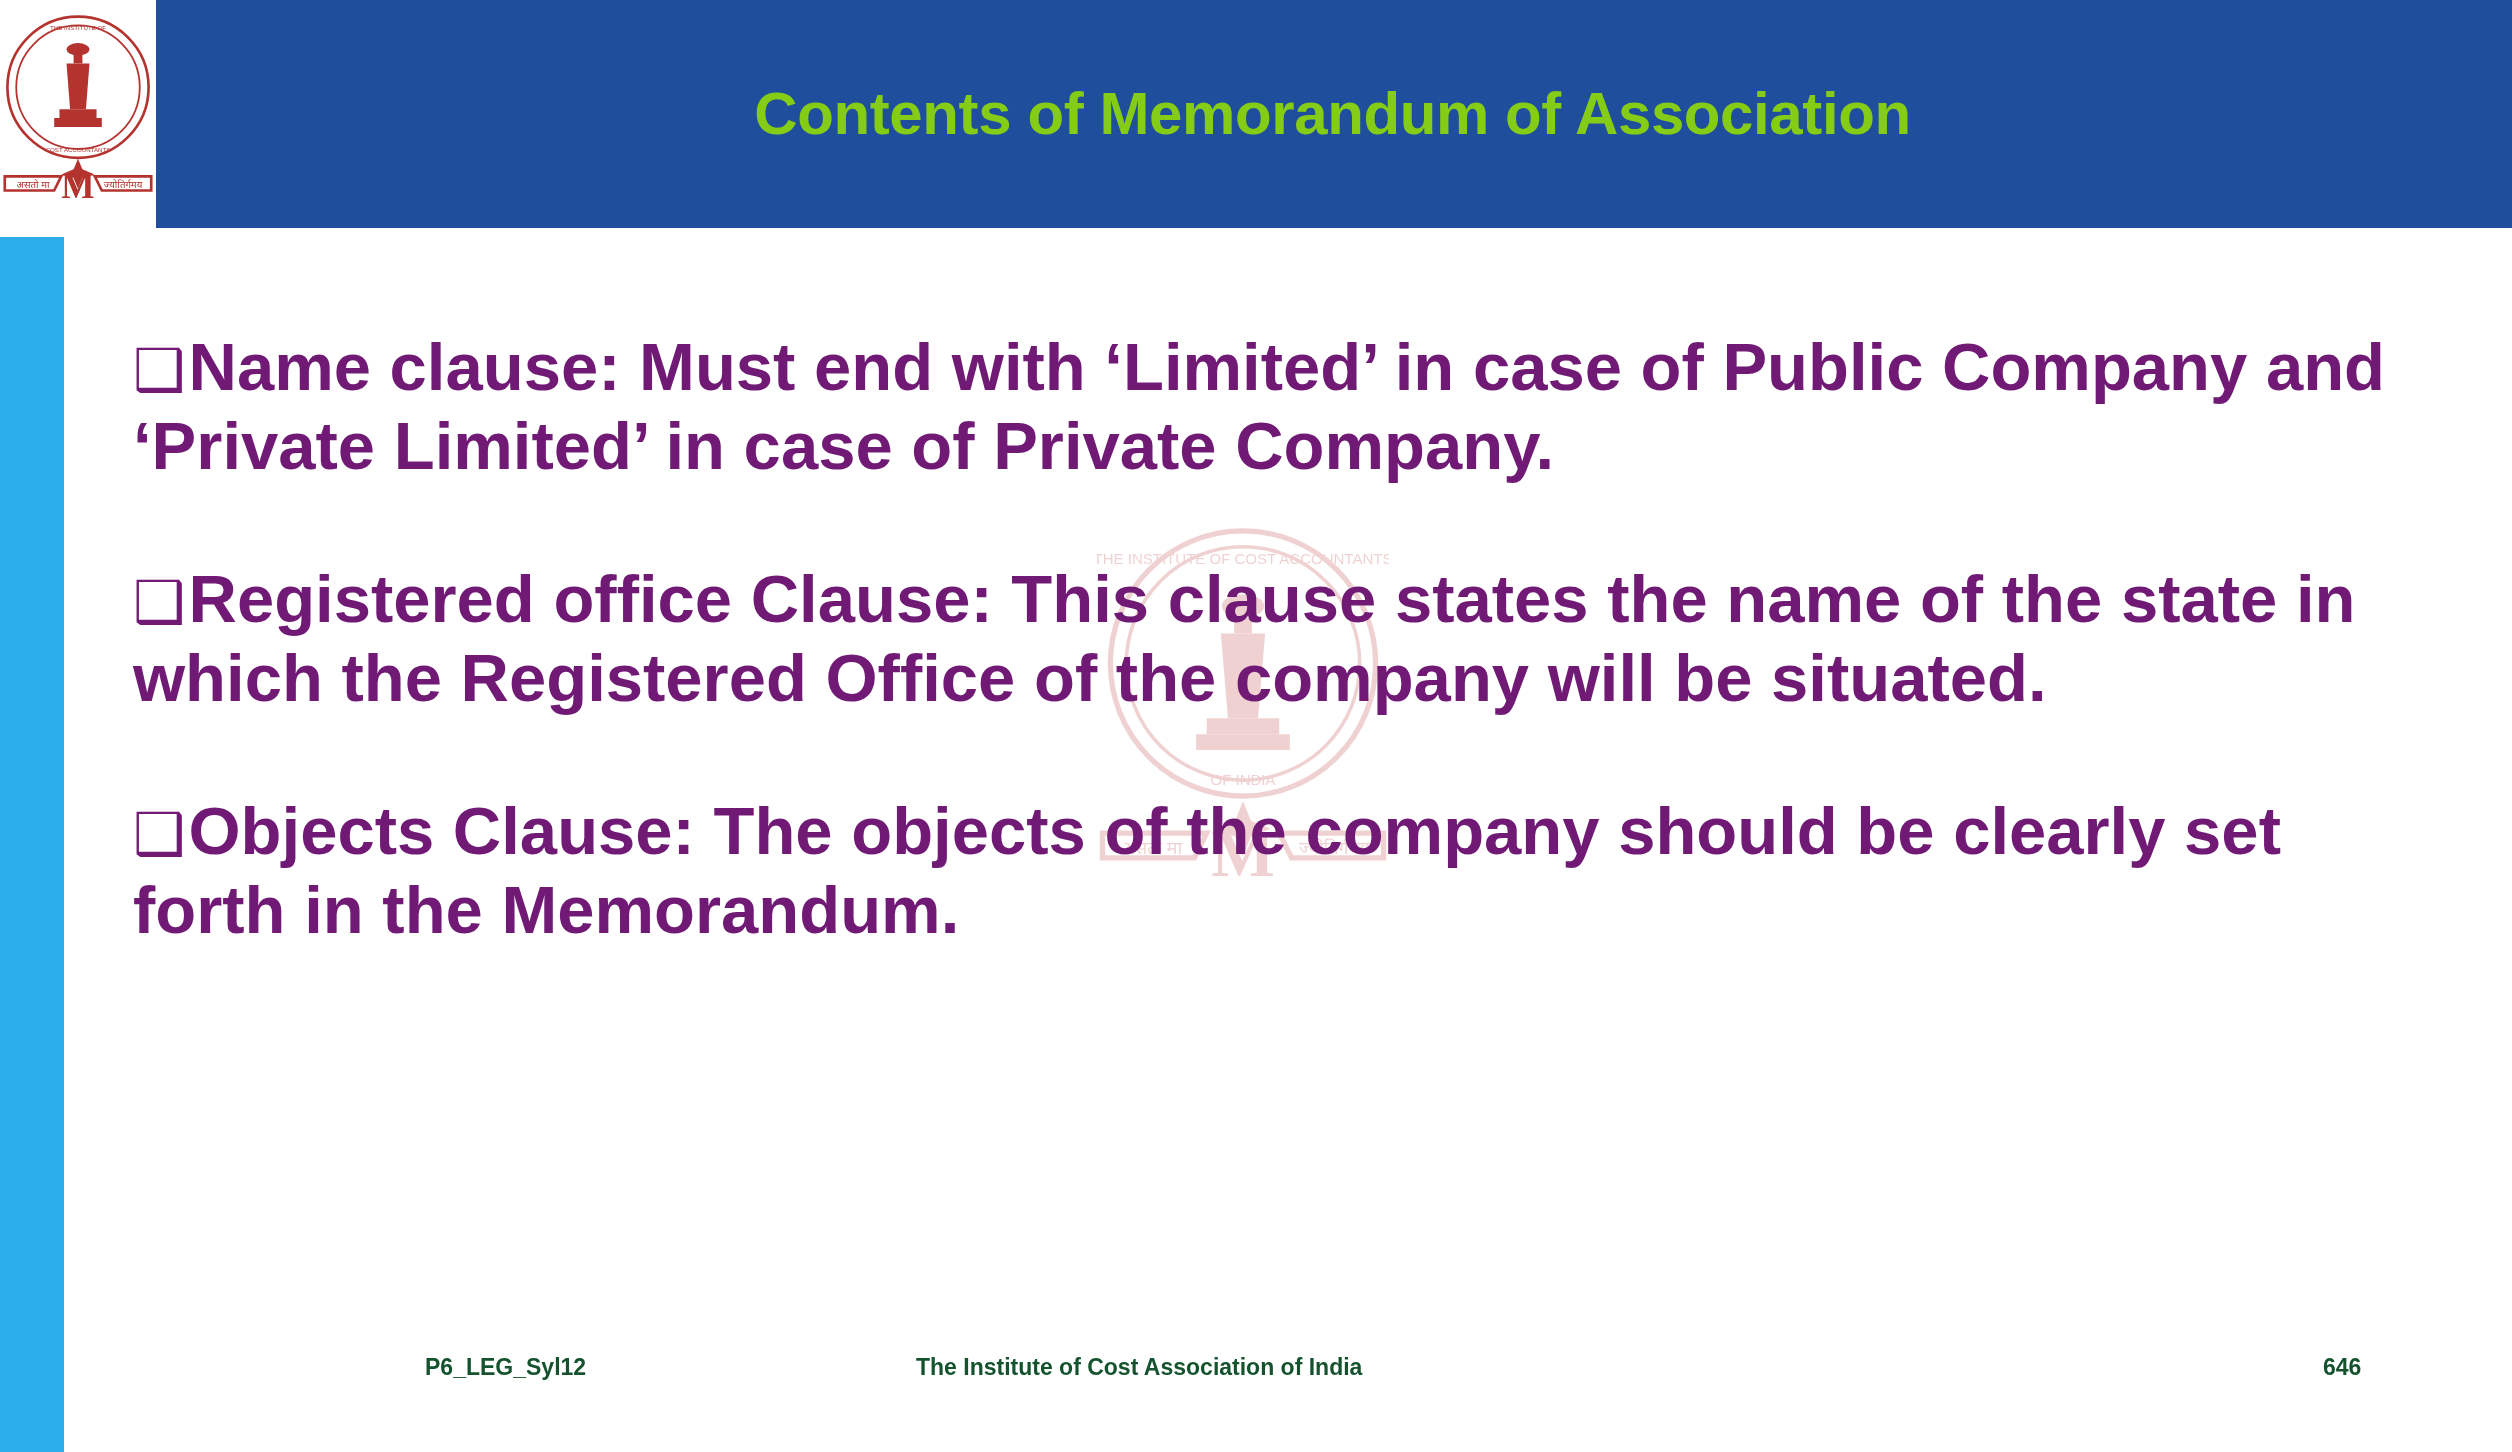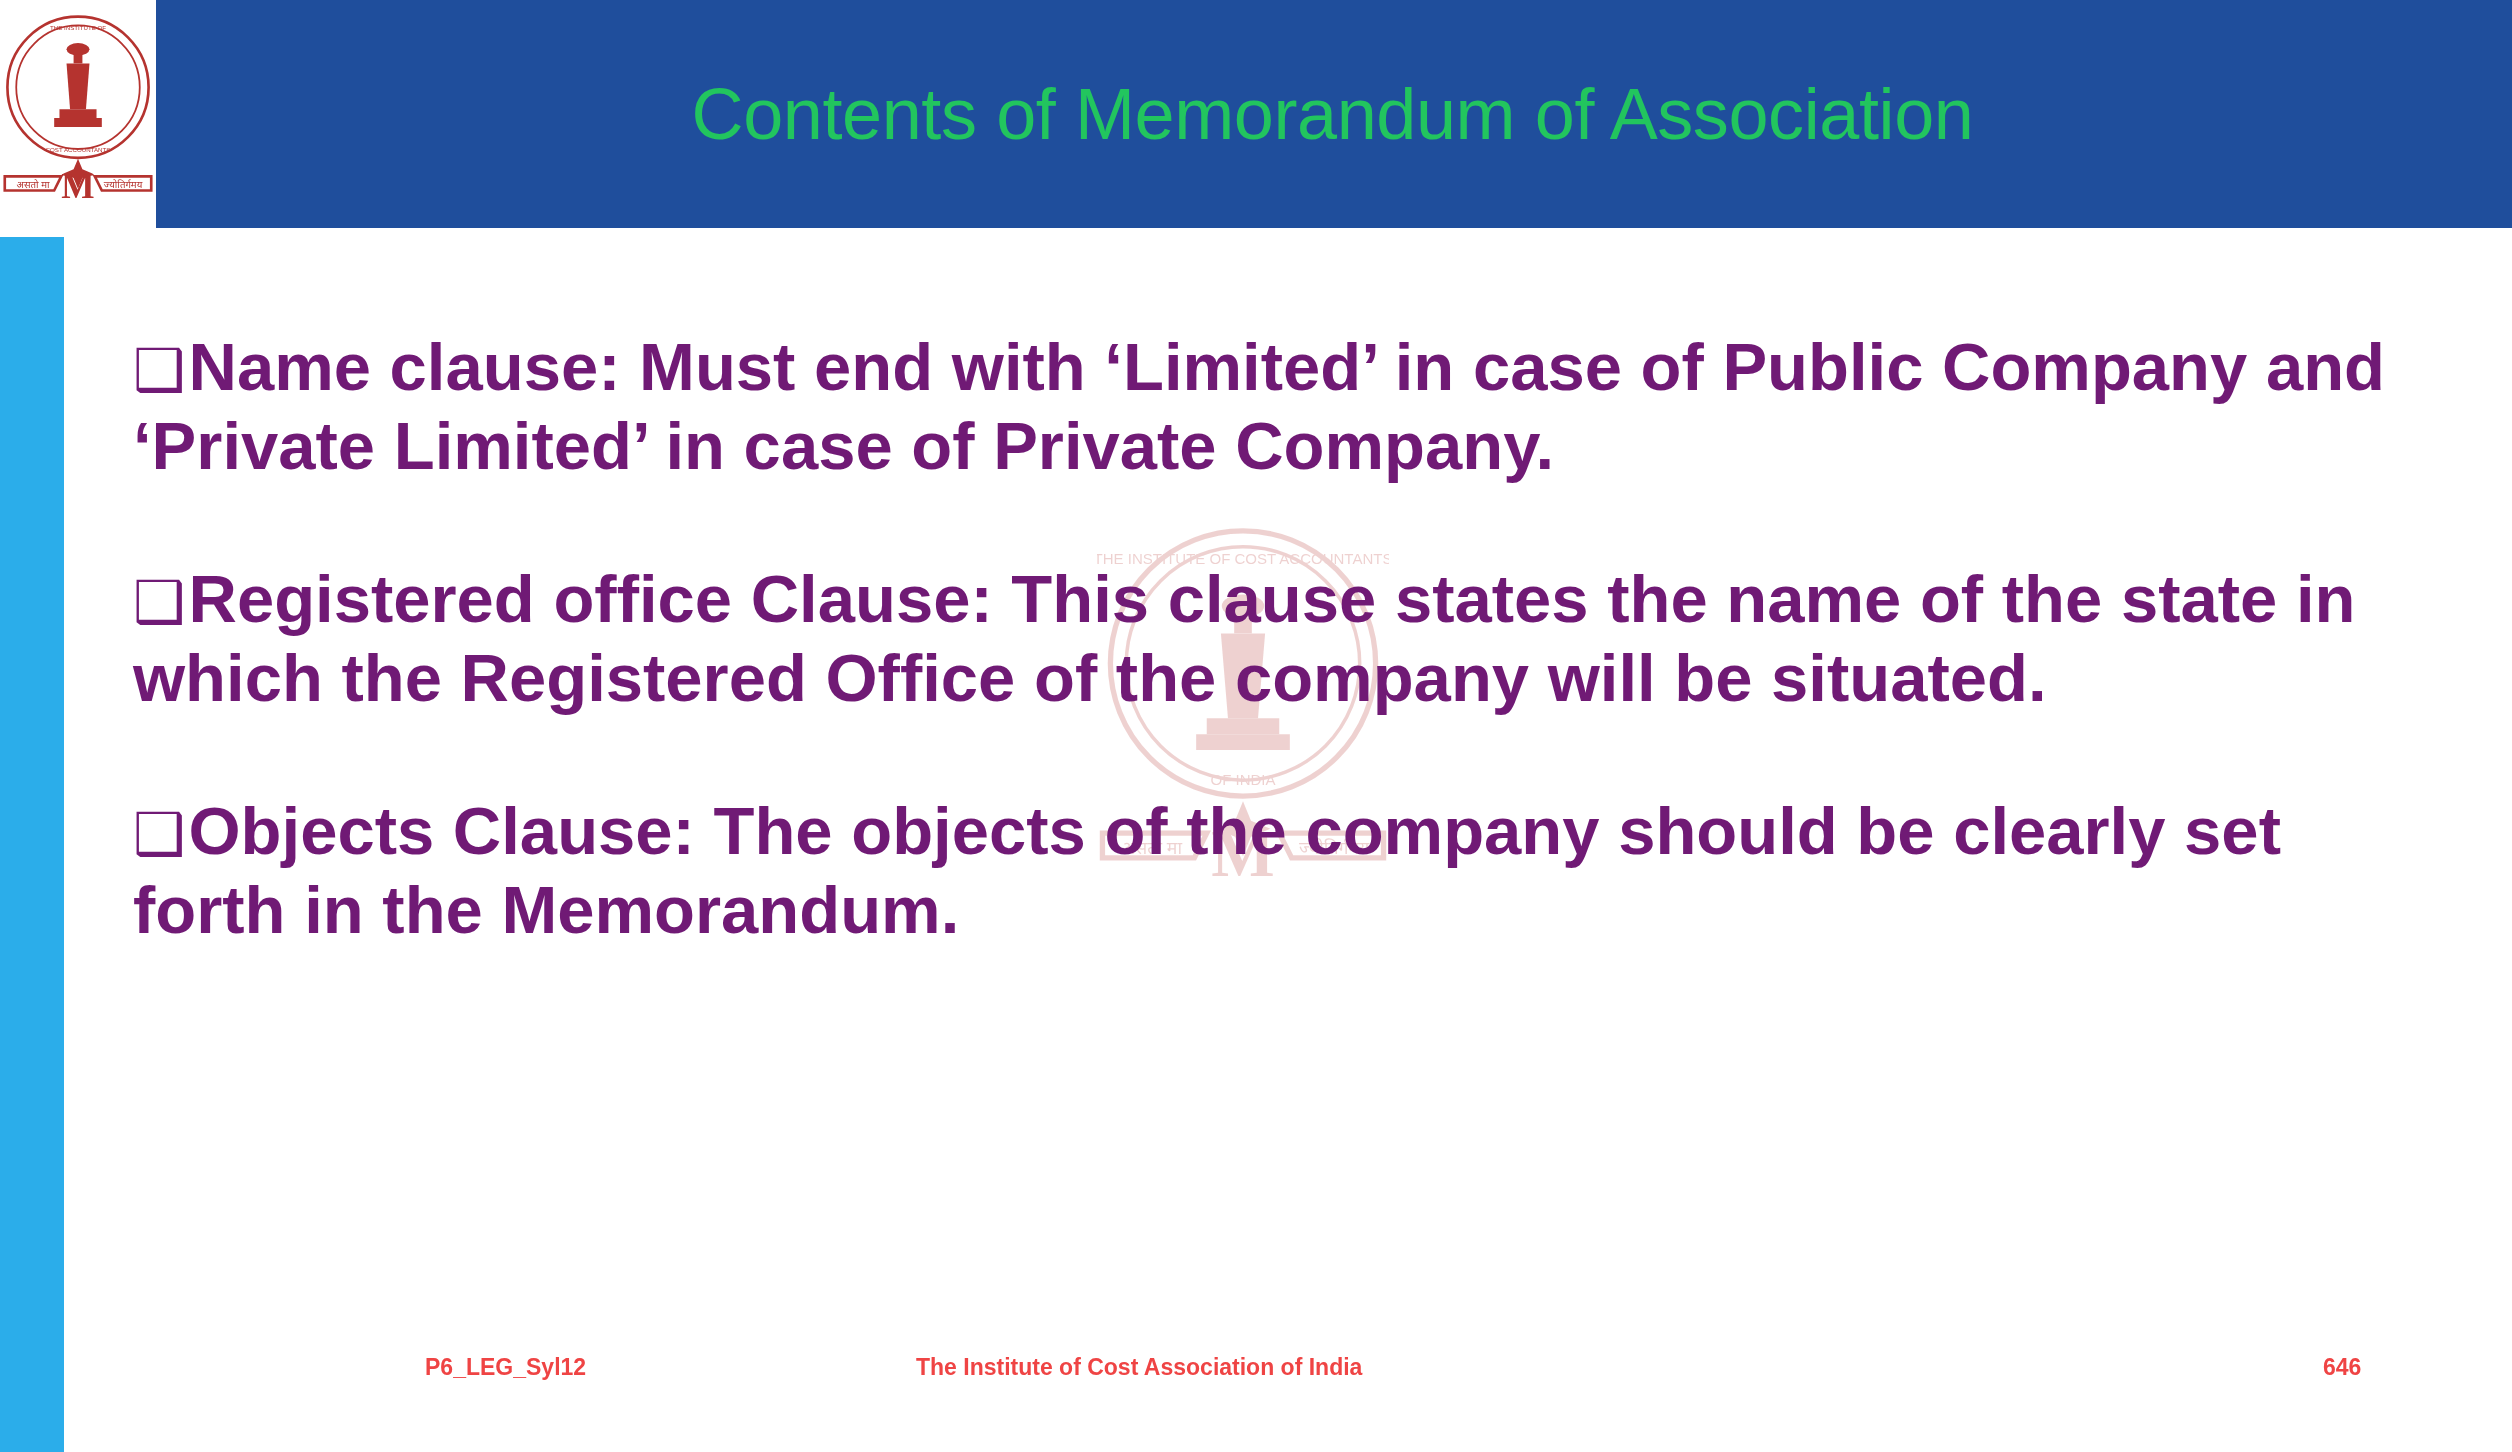--- a/index.html
+++ b/index.html
@@ -21,23 +21,23 @@
     left: 153px;
     top: 0;
     width: 2359px;
     height: 228px;
     background: #1f4e9c;
     display: flex;
     align-items: center;
     justify-content: center;
   }
   .title-text {
-    color: #22c55e;
-    font-size: 72px;
-    font-weight: normal;
+    color: #84cc16;
+    font-size: 60px;
+    font-weight: bold;
     letter-spacing: -0.4px;
     white-space: nowrap;
     line-height: 1;
     font-family: "Liberation Sans", sans-serif;
   }
 
   
   .logo-box {
     position: absolute;
     left: 0;
@@ -97,21 +97,21 @@
 
   
   .footer {
     position: absolute;
     left: 0;
     top: 1354px;
     width: 2169px;
     height: 53px;
     font-size: 23px;
     font-weight: bold;
-    color: #ef4444;
+    color: #14532d;
     font-family: "Liberation Sans", sans-serif;
   }
   .footer-left  { position: absolute; left: 425px;  top: 0; }
   .footer-mid   { position: absolute; left: 916px; top: 0; }
   .footer-right { position: absolute; left: 2323px; top: 0; }
 </style>
 </head>
 <body>
 
 <div class="title-bar">

